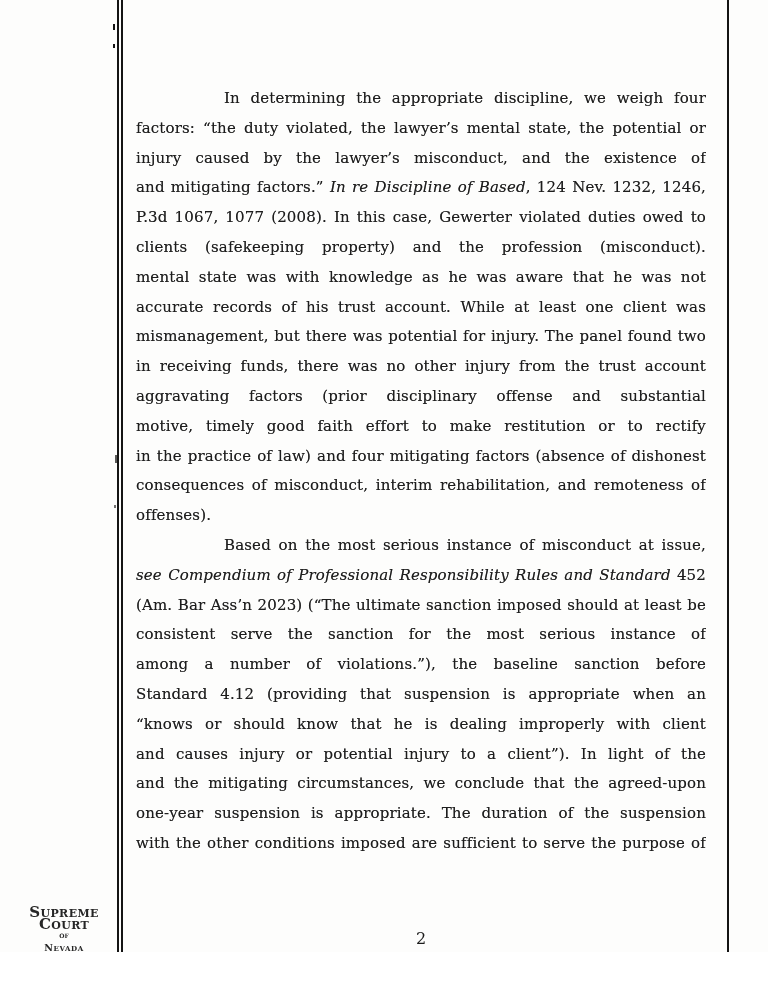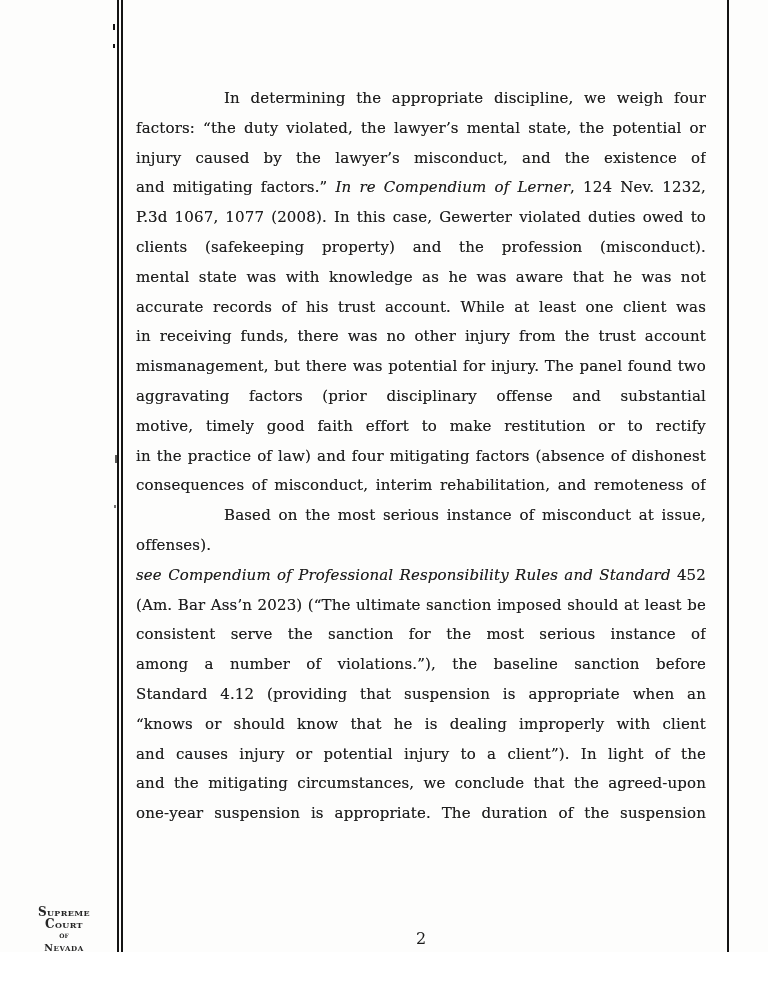--- a/index.html
+++ b/index.html
@@ -41,21 +41,21 @@
   
   .stamp {
     position: absolute;
     left: 18px; top: 906px;
     width: 92px;
     text-align: center;
     font-variant: small-caps;
     font-weight: bold;
     color: #262626;
   }
-  .stamp .s1 { font-size: 12px; line-height: 12px; letter-spacing: 0.4px; }
+  .stamp .s1 { font-size: 15px; line-height: 12px; letter-spacing: 0.4px; }
   .stamp .s2 { font-size: 8.5px; line-height: 11.5px; }
   .stamp .s3 { font-size: 9.5px; line-height: 12px; letter-spacing: 0.6px; }
   .code-row {
     position: absolute;
     left: 18px; top: 982px;
     display: flex;
     align-items: center;
     gap: 0;
     color: #0f172a;
   }
@@ -80,42 +80,43 @@
 
   <div class="rule rule-left-a"></div>
   <div class="rule rule-left-b"></div>
   <div class="rule rule-left-stub"></div>
   <div class="rule rule-right"></div>
 
   <div class="body-text">
       <div class="line indent">In determining the appropriate discipline, we weigh four</div>
       <div class="line">factors: “the duty violated, the lawyer’s mental state, the potential or actual</div>
       <div class="line">injury caused by the lawyer’s misconduct, and the existence of aggravating</div>
-      <div class="line">and mitigating factors.” <i>In re Compendium of Lerner</i>, 124 Nev. 1232, 1246, 197</div>
+      <div class="line">and mitigating factors.” <i>In re Discipline of Based</i>, 124 Nev. 1232, 1246, 197</div>
       <div class="line">P.3d 1067, 1077 (2008).  In this case, Gewerter violated duties owed to his</div>
       <div class="line">clients (safekeeping property) and the profession (misconduct).  Gewerter’s</div>
       <div class="line">mental state was with knowledge as he was aware that he was not keeping</div>
       <div class="line">accurate records of his trust account.  While at least one client was delayed</div>
+      <div class="line">mismanagement, but there was potential for injury.  The panel found two</div>
       <div class="line">in receiving funds, there was no other injury from the trust account</div>
-      <div class="line">mismanagement, but there was potential for injury.  The panel found two</div>
       <div class="line">aggravating factors (prior disciplinary offense and substantial experience</div>
       <div class="line">motive, timely good faith effort to make restitution or to rectify</div>
       <div class="line">in the practice of law) and four mitigating factors (absence of dishonest</div>
       <div class="line">consequences of misconduct, interim rehabilitation, and remoteness of prior</div>
+      <div class="line flush">offenses).</div>
       <div class="line indent">Based on the most serious instance of misconduct at issue,</div>
-      <div class="line flush">offenses).</div>
       <div class="line"><i>see Compendium of Professional Responsibility Rules and Standard</i> 452</div>
       <div class="line">(Am. Bar Ass’n 2023) (“The ultimate sanction imposed should at least be</div>
       <div class="line">consistent serve the sanction for the most serious instance of misconduct</div>
       <div class="line">among a number of violations.”), the baseline sanction before considering</div>
       <div class="line">Standard 4.12 (providing that suspension is appropriate when an attorney</div>
       <div class="line">“knows or should know that he is dealing improperly with client property</div>
       <div class="line">and causes injury or potential injury to a client”).  In light of the foregoing</div>
       <div class="line">and the mitigating circumstances, we conclude that the agreed-upon stayed</div>
       <div class="line">one-year suspension is appropriate.  The duration of the suspension along</div>
+      <div class="line">with the other conditions imposed are sufficient to serve the purpose of</div>
     </div>
 
   <div class="stamp">
     <div class="s1">Supreme Court</div>
     <div class="s2">of</div>
     <div class="s3">Nevada</div>
   </div>
 
   <div class="code-row">
     <span class="code">(O) 1947A</span>

